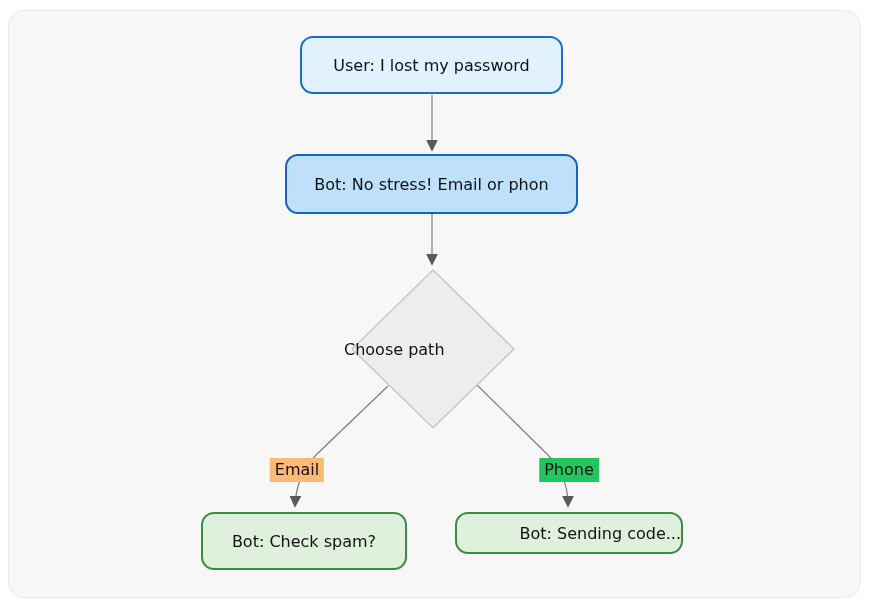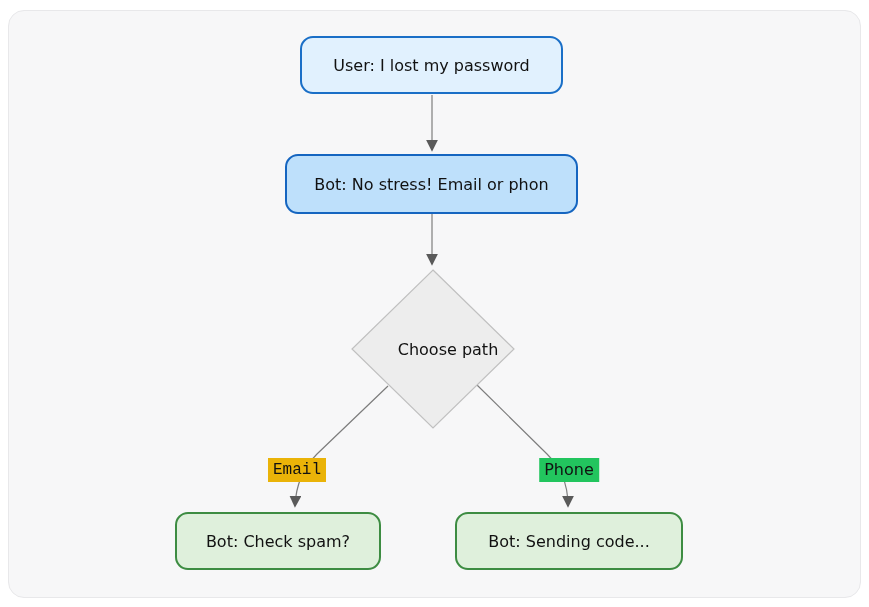--- a/index.html
+++ b/index.html
@@ -45,27 +45,26 @@
   }
   .node span,
   .diamond-text span,
   .edge-label span {
     white-space: nowrap;
     font-size: 16px;
     color: #111111;
   }
   .diamond-text {
     position: absolute;
-    left: 367px;
+    left: 344px;
     top: 270px;
     width: 162px;
     height: 158px;
     display: flex;
     align-items: center;
-    justify-content: center;
   }
   .edge-label {
     position: absolute;
     transform: translateX(-50%);
     padding: 2px 5px;
     line-height: 20px;
   }
 </style>
 </head>
 <body>
@@ -97,29 +96,29 @@
   </div>
 
   <div class="node" style="left: 285px; top: 154px; width: 293px; height: 60px; background: rgb(190, 224, 251); border-color: rgb(21, 101, 192);">
     <span>Bot: No stress! Email or phon</span>
   </div>
 
   <div class="diamond-text">
     <span>Choose path</span>
   </div>
 
-  <div class="edge-label" style="left: 297px; top: 458px; background: #eab308; font-family: Liberation Mono, monospace;">
+  <div class="edge-label" style="left: 297px; top: 458px; background: #fdba74;">
     <span>Email</span>
   </div>
 
   <div class="edge-label" style="left: 569px; top: 458px; background: #22c55e;">
     <span>Phone</span>
   </div>
 
-  <div class="node" style="left: 175px; top: 512px; width: 206px; height: 58px; background: rgb(223, 240, 220); border-color: rgb(61, 140, 66);">
+  <div class="node" style="left: 201px; top: 512px; width: 206px; height: 58px; background: rgb(223, 240, 220); border-color: rgb(61, 140, 66);">
     <span>Bot: Check spam?</span>
   </div>
 
-  <div class="node" style="left: 455px; top: 512px; width: 228px; height: 58px; background: rgb(223, 240, 220); border-color: rgb(61, 140, 66);">
+  <div class="node" style="left: 455px; top: 512px; width: 228px; height: 42px; background: rgb(223, 240, 220); border-color: rgb(61, 140, 66); justify-content: flex-end;">
     <span>Bot: Sending code...</span>
   </div>
 
 </div>
 
 </body></html>

